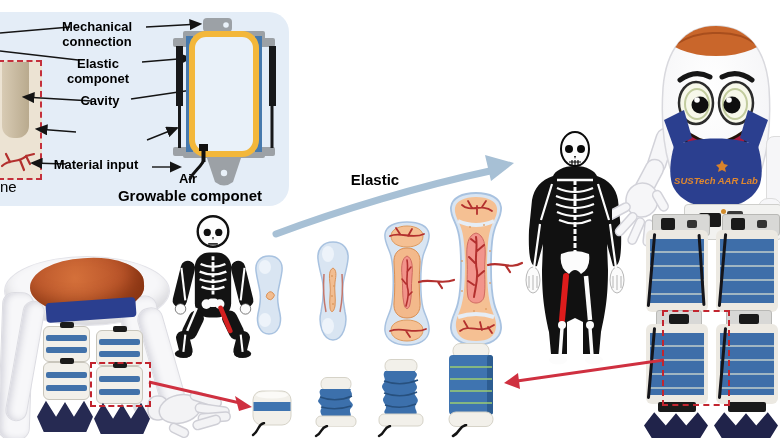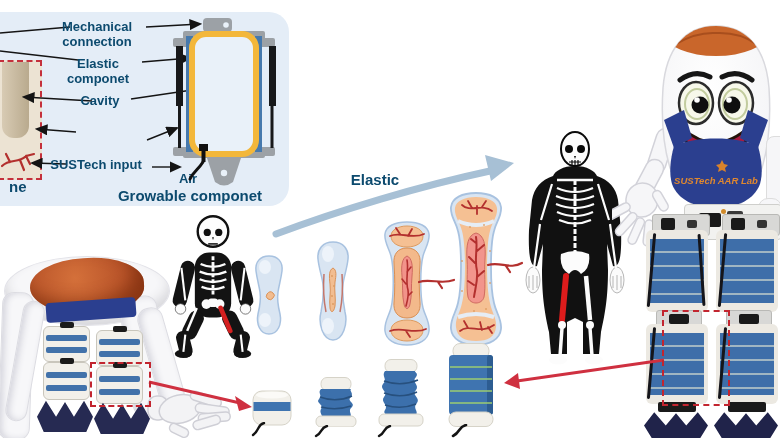--- a/index.html
+++ b/index.html
@@ -1,19 +1,19 @@
 <!DOCTYPE html>
 <html><head>
 <meta charset="utf-8">
 <style>
   html,body{margin:0;padding:0;background:#fff;}
   #stage{position:relative;width:780px;height:438px;overflow:hidden;background:#fff;
          font-family:"Liberation Sans",sans-serif;color:#111;}
   .abs{position:absolute;}
-  .lbl{position:absolute;font-size:13px;font-weight:600;line-height:1.15;text-align:center;color:#0c4a6e;}
+  .lbl{position:absolute;font-size:13px;font-weight:600;line-height:1.15;text-align:center;color:#000000;}
   .panel{position:absolute;left:0;top:12px;width:289px;height:194px;background:#e4edf7;
          border-radius:0 20px 20px 0;}
   .bone-photo{position:absolute;left:-2px;top:48px;width:40px;height:116px;background:#ece3d3;
               border:2px dashed #c4303c;}
   .bone-col{position:absolute;left:2px;top:0;width:27px;height:76px;
             background:linear-gradient(90deg,#d8cbb4,#b9aa8e);border-radius:0 0 12px 12px;}
   .dashed-box{position:absolute;border:2.5px dashed #c2252f;z-index:21;}
   .unit{position:absolute;background:#f2f0ea;border:1px solid #c9c6bc;border-radius:6px;}
   .band{position:absolute;left:2px;right:2px;height:6px;background:#4272aa;border-radius:2px;}
   .knob{position:absolute;top:-5px;left:50%;margin-left:-7px;width:14px;height:6px;background:#1b1b1b;border-radius:2px;}
@@ -81,21 +81,21 @@
   </div>
 
   <div class="panel">
 
     <div class="bone-photo">
       <div class="bone-col"></div>
       <svg class="abs" style="left:0;top:82px;" width="38" height="30" viewBox="0 0 38 30">
         <path d="M2,22 C10,14 18,20 26,12 M10,18 L6,10 M20,16 L24,26 M26,12 L34,10 M26,12 L30,20" stroke="#b3302e" stroke-width="2.2" fill="none" stroke-linecap="round"></path>
       </svg>
     </div>
-    <div class="lbl" style="left:0;top:166px;font-size:15px;font-weight:700;padding-left:9px;">ne</div>
+    <div class="lbl" style="left:0;top:166px;font-size:15px;font-weight:400;">ne</div>
 
     <svg class="abs" style="left:0;top:0;" width="289" height="194" viewBox="0 0 289 194">
       <defs>
         <marker id="ah" markerWidth="9" markerHeight="8" refX="7.5" refY="4" orient="auto">
           <path d="M0,0 L9,4 L0,8 Z" fill="#141414"></path>
         </marker>
       </defs>
       <g stroke="#141414" stroke-width="1.4" fill="none">
         <line x1="0" y1="21" x2="70" y2="15"></line>
         <line x1="0" y1="39" x2="78" y2="48"></line>
@@ -106,21 +106,21 @@
         <line x1="142" y1="50" x2="190" y2="46" marker-end="url(#ah)"></line>
         <line x1="131" y1="87" x2="199" y2="77" marker-end="url(#ah)"></line>
         <line x1="147" y1="128" x2="177" y2="116" marker-end="url(#ah)"></line>
         <line x1="152" y1="155" x2="180" y2="155" marker-end="url(#ah)"></line>
       </g>
     </svg>
 
     <div class="lbl" style="left:42px;top:8px;width:110px;">Mechanical connection</div>
     <div class="lbl" style="left:48px;top:45px;width:100px;">Elastic componet</div>
     <div class="lbl" style="left:68px;top:82px;width:64px;">Cavity</div>
-    <div class="lbl" style="left:40px;top:146px;width:112px;">SUSTech input</div>
+    <div class="lbl" style="left:40px;top:146px;width:112px;">Material input</div>
     <div class="lbl" style="left:168px;top:160px;width:40px;">Air</div>
     <div class="lbl" style="left:95px;top:175px;width:190px;font-size:15px;font-weight:700;">Growable componet</div>
 
     <svg class="abs" style="left:170px;top:0;" width="112" height="180" viewBox="0 0 112 180">
       <g fill="#9ca1a6">
         <rect x="33" y="6" width="29" height="14" rx="4"></rect>
         <rect x="3" y="26" width="16" height="9" rx="2"></rect>
         <rect x="89" y="26" width="16" height="9" rx="2"></rect>
         <rect x="13" y="19" width="82" height="9" rx="2"></rect>
         <rect x="3" y="135" width="16" height="9" rx="2"></rect>

